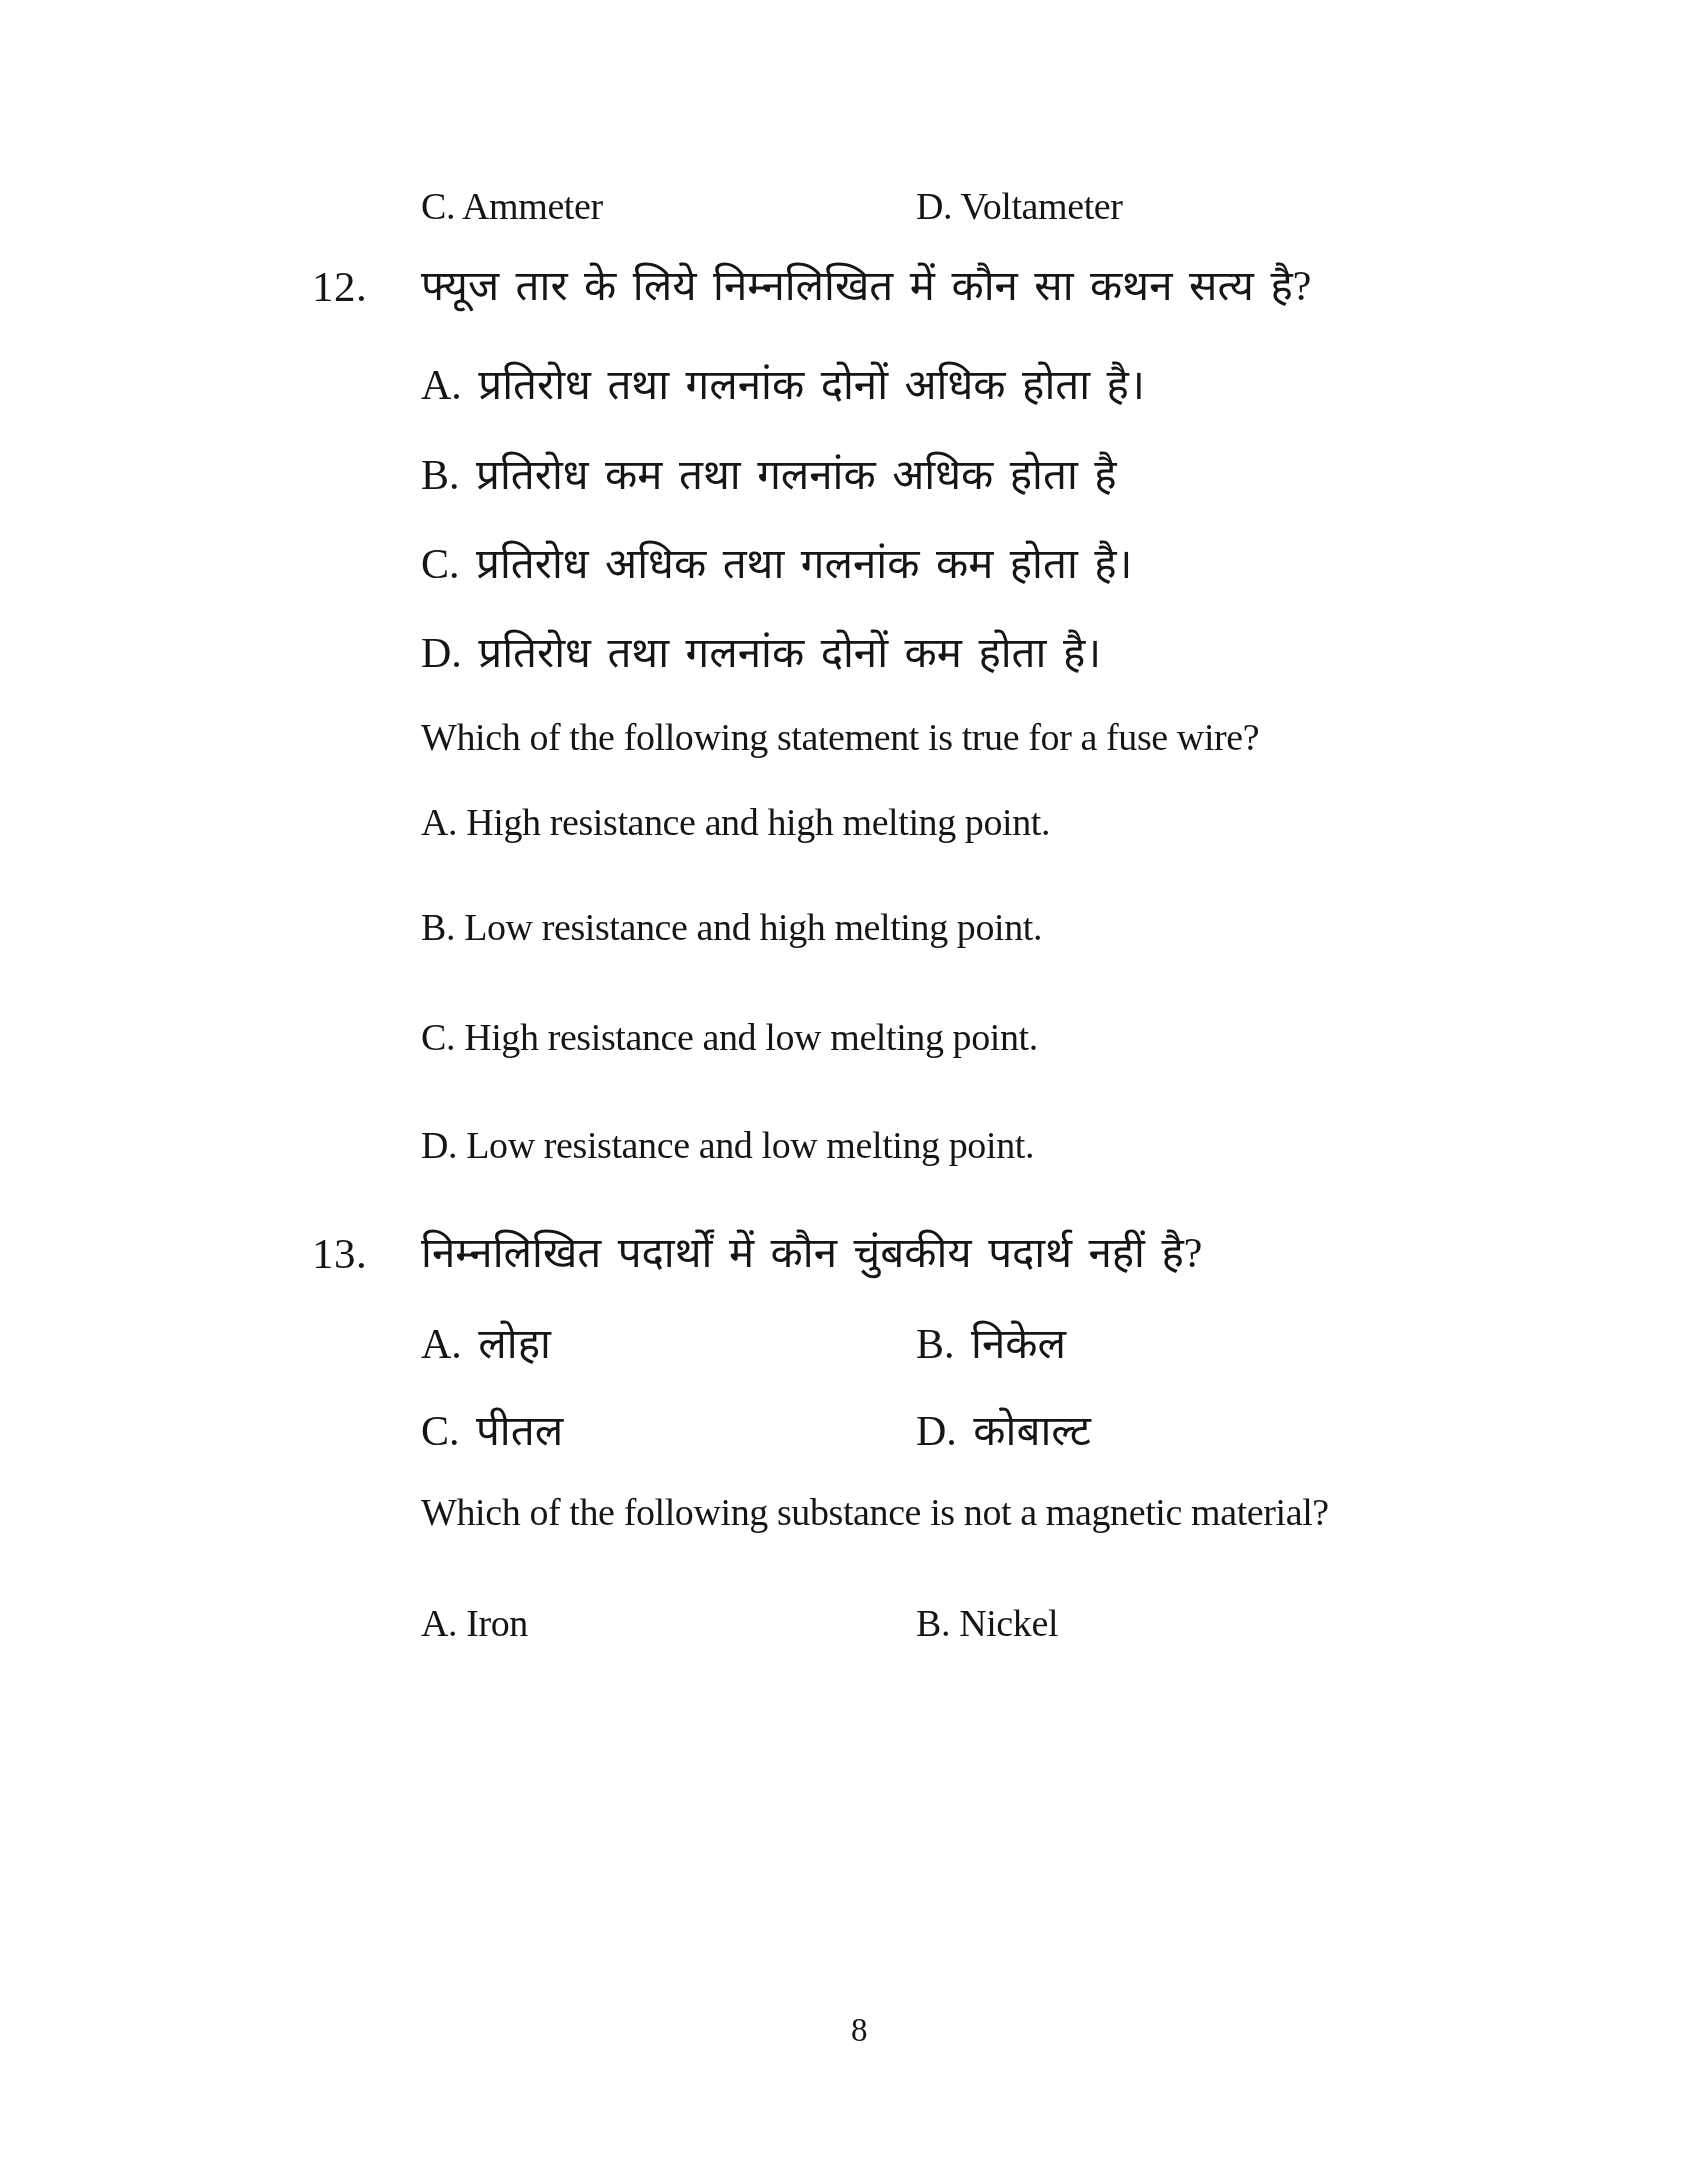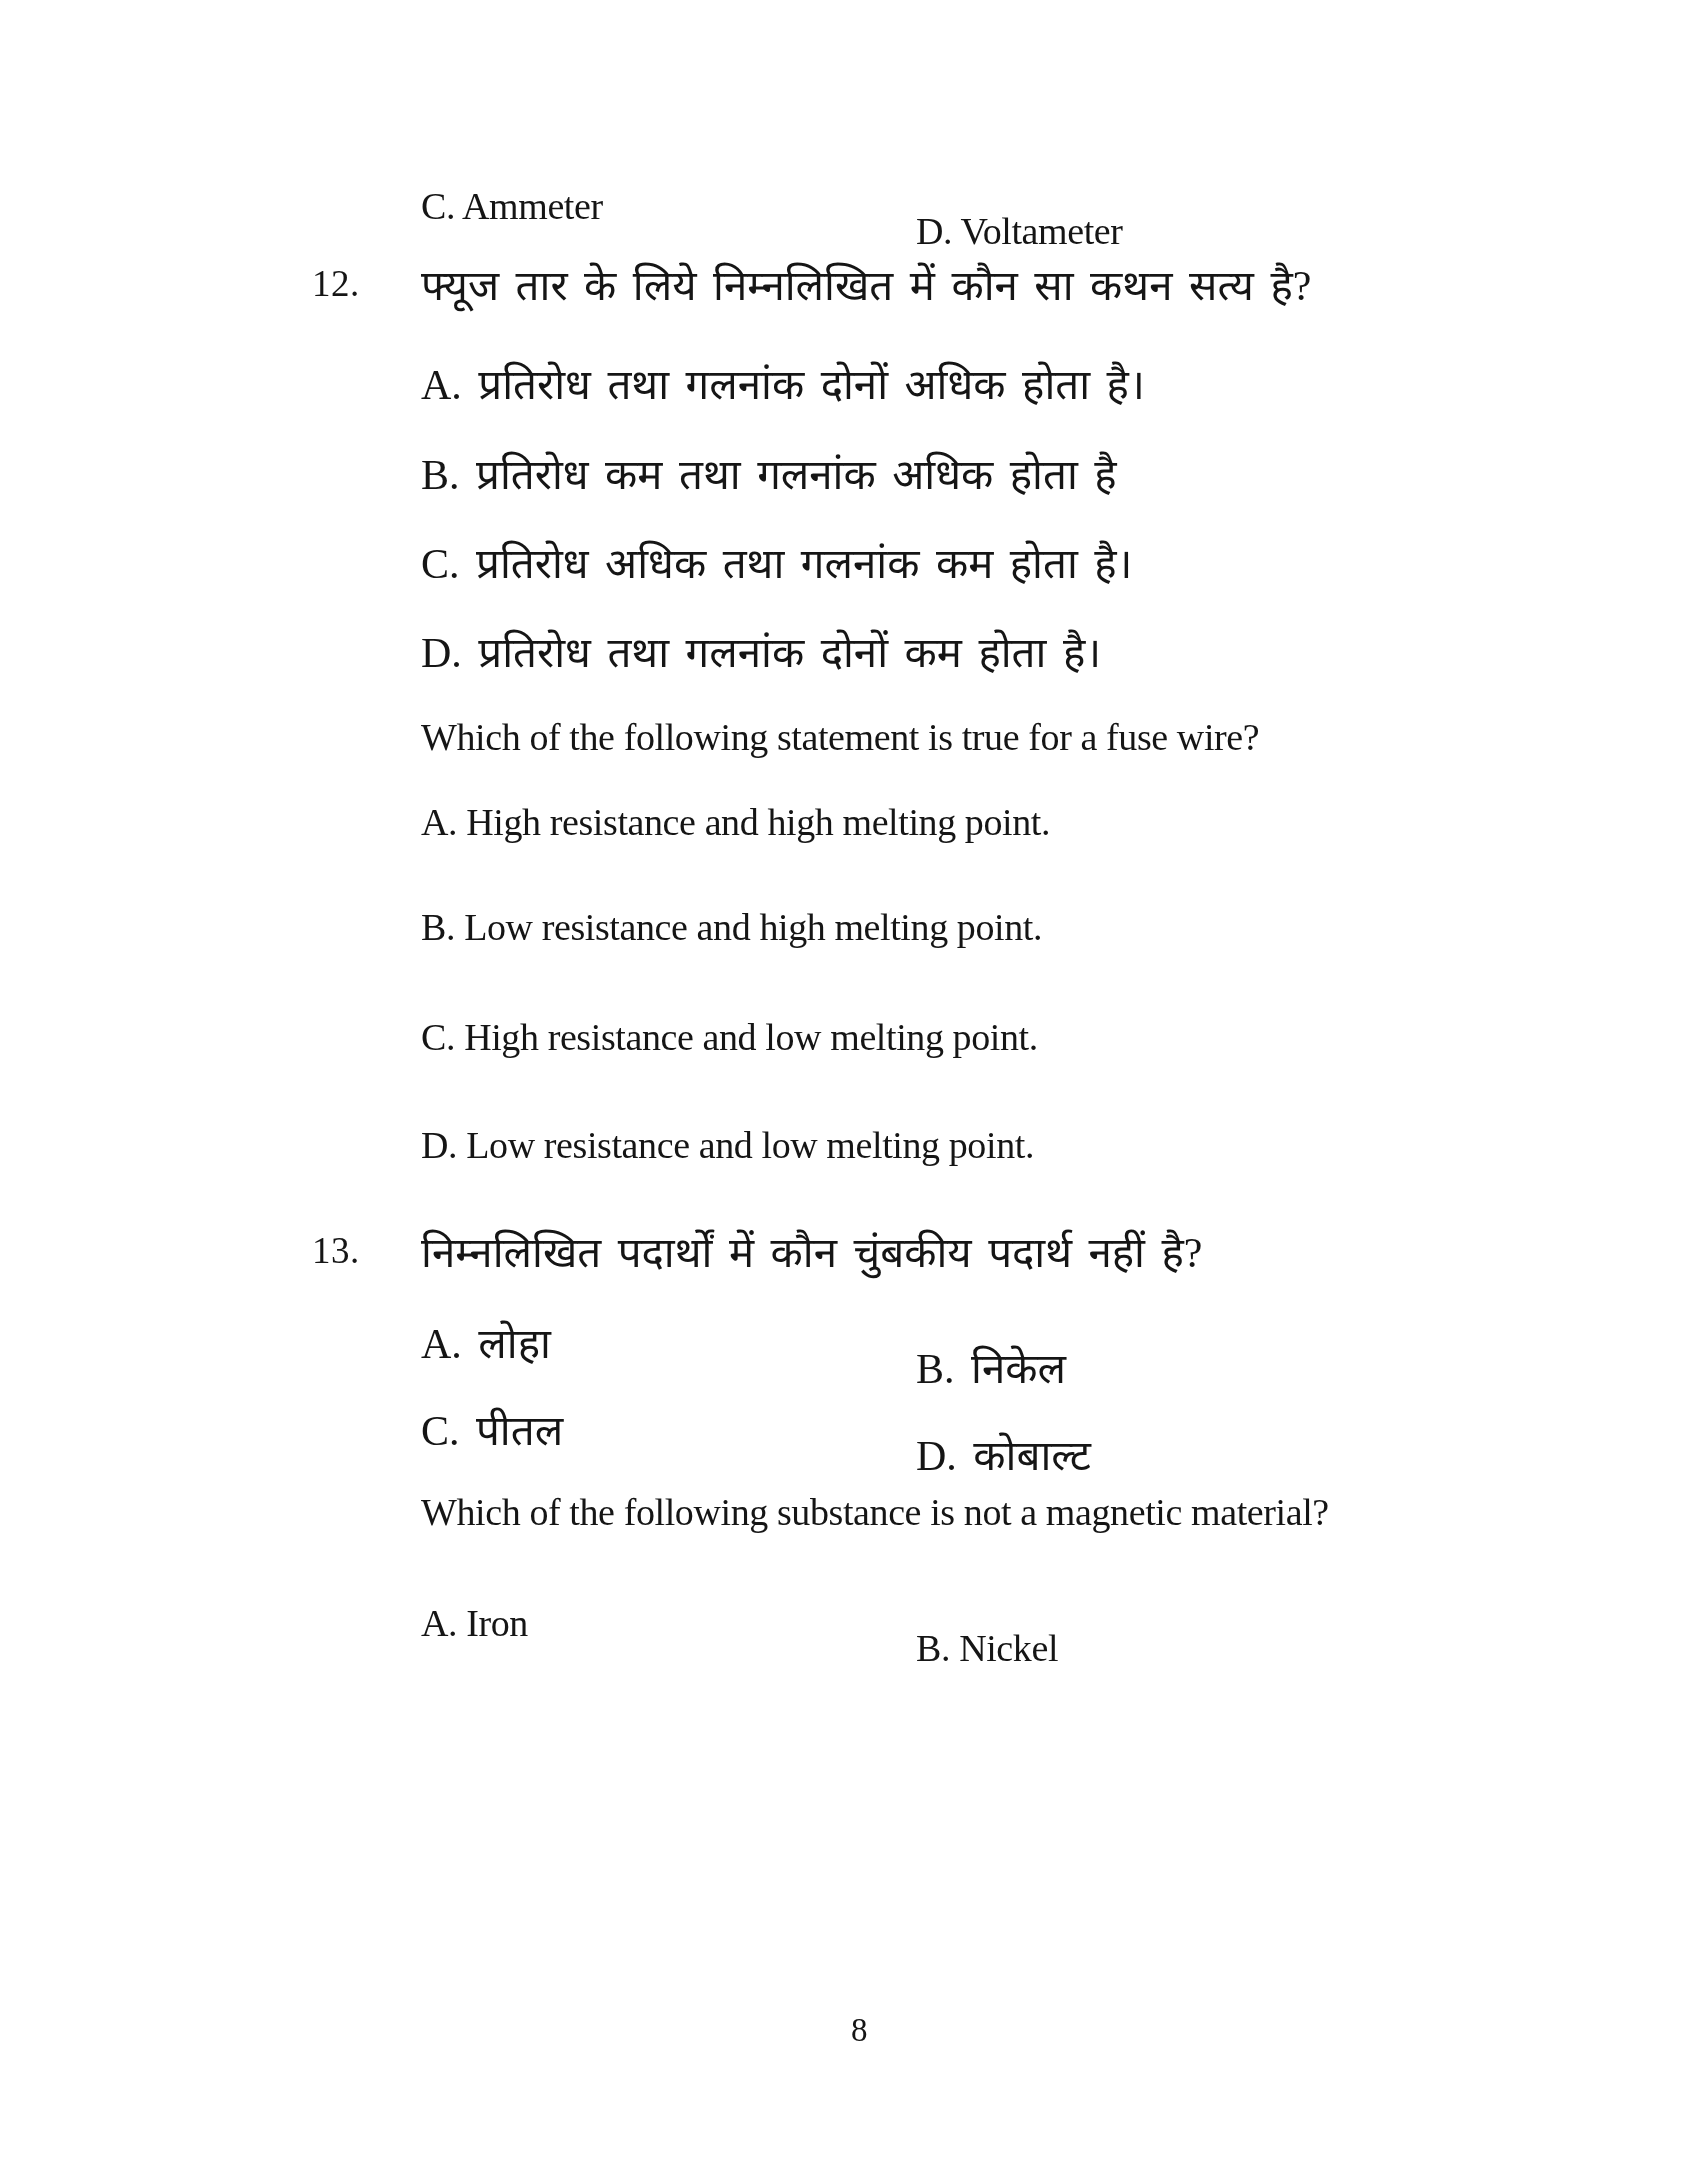--- a/index.html
+++ b/index.html
@@ -19,25 +19,25 @@
   .line {
     position: absolute;
     left: 0;
     width: 100%;
     height: 51px;
   }
   .num {
     position: absolute;
     left: 312px;
     top: 7px;
-    font-size: 37px;
+    font-size: 43px;
     letter-spacing: 0.5px;
   }
   .col1 { position: absolute; left: 421px; top: 0; white-space: nowrap; }
-  .col2 { position: absolute; left: 916px; top: 0; white-space: nowrap; margin-top: 25px; }
+  .col2 { position: absolute; left: 916px; top: 0; white-space: nowrap; }
   .en {
     font-size: 38px;
     letter-spacing: -0.4px;
   }
   .hi {
     font-size: 42px;
     word-spacing: 6px;
   }
   .hi-wide {
     word-spacing: 10px;

